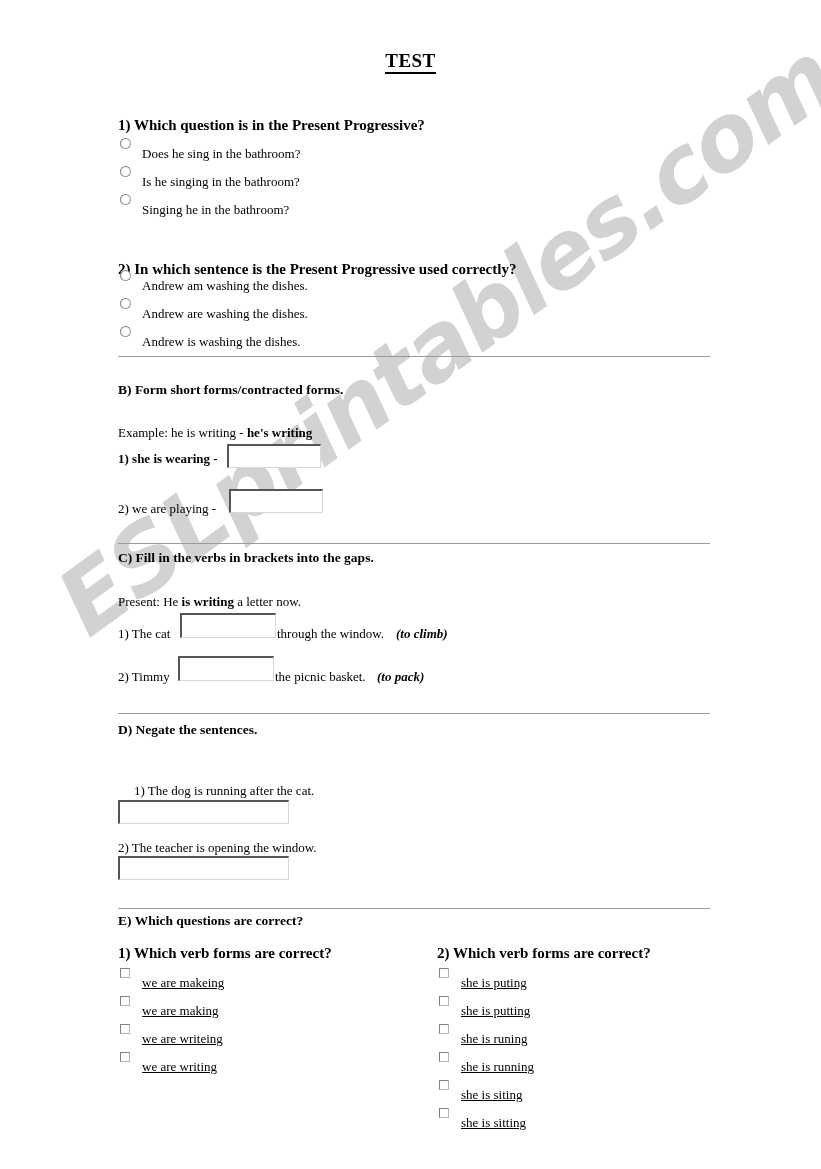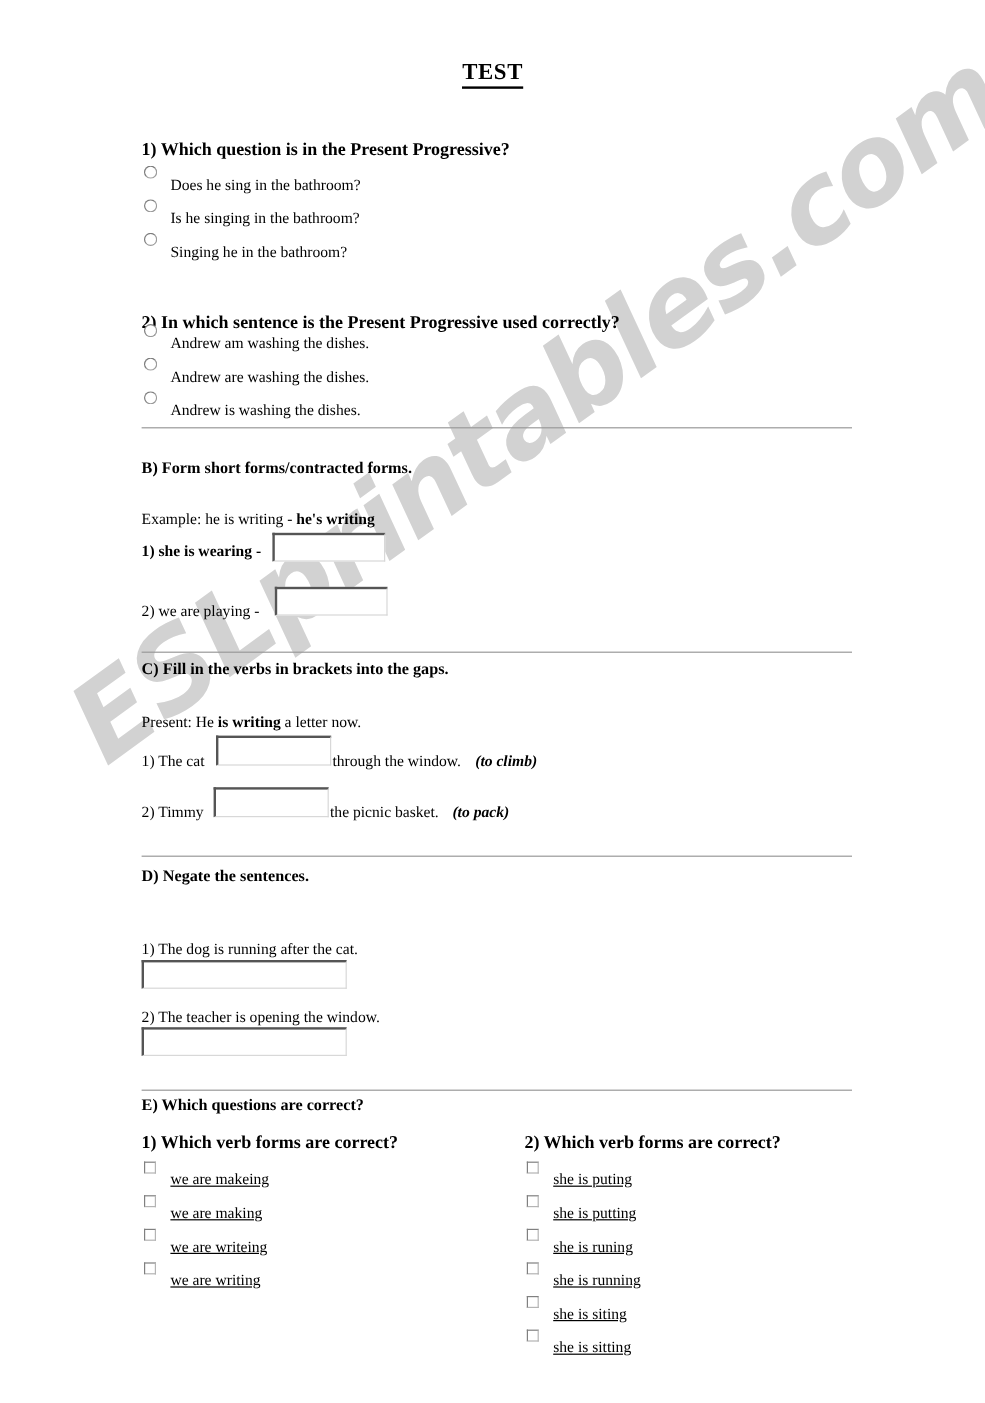--- a/index.html
+++ b/index.html
@@ -246,21 +246,21 @@
   <div class="inline-text" style="left:118px; top:669px;">2) Timmy</div>
   <div class="tbox" style="left:178px; top:656px; width:96px; height:25px;"></div>
   <div class="inline-text" style="left:275px; top:669px;">the picnic basket.</div>
   <div class="inline-text hint" style="left:377px; top:669px;">(to pack)</div>
 
   <hr class="rule" style="top:713px;">
 
   <div class="block sec-head" style="left:118px; top:722px;">D) Negate the sentences.</div>
 
 
-  <div class="inline-text" style="left:118px; top:783px;">1) The dog is running after the cat.</div>
+  <div class="inline-text" style="left:134px; top:783px;">1) The dog is running after the cat.</div>
   <div class="tbox" style="left:118px; top:800px; width:171px; height:24px;"></div>
 
   <div class="inline-text" style="left:118px; top:840px;">2) The teacher is opening the window.</div>
   <div class="tbox" style="left:118px; top:856px; width:171px; height:24px;"></div>
 
   <hr class="rule" style="top:908px;">
 
   <div class="block sec-head" style="left:118px; top:913px;">E) Which questions are correct?</div>
 
   <div class="block q-head" style="left:118px; top:945px;"><span>1) Which verb forms are correct?</span></div>

